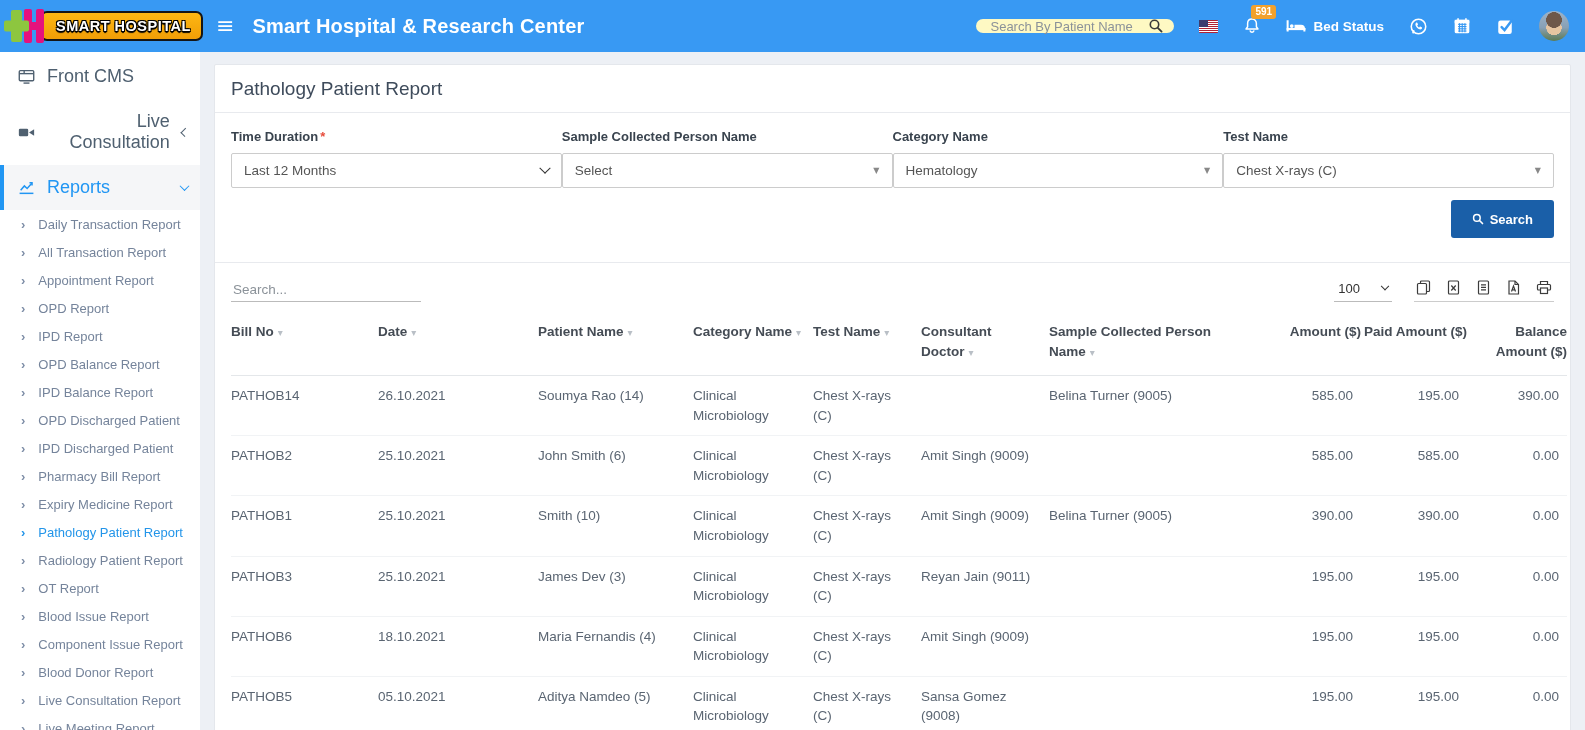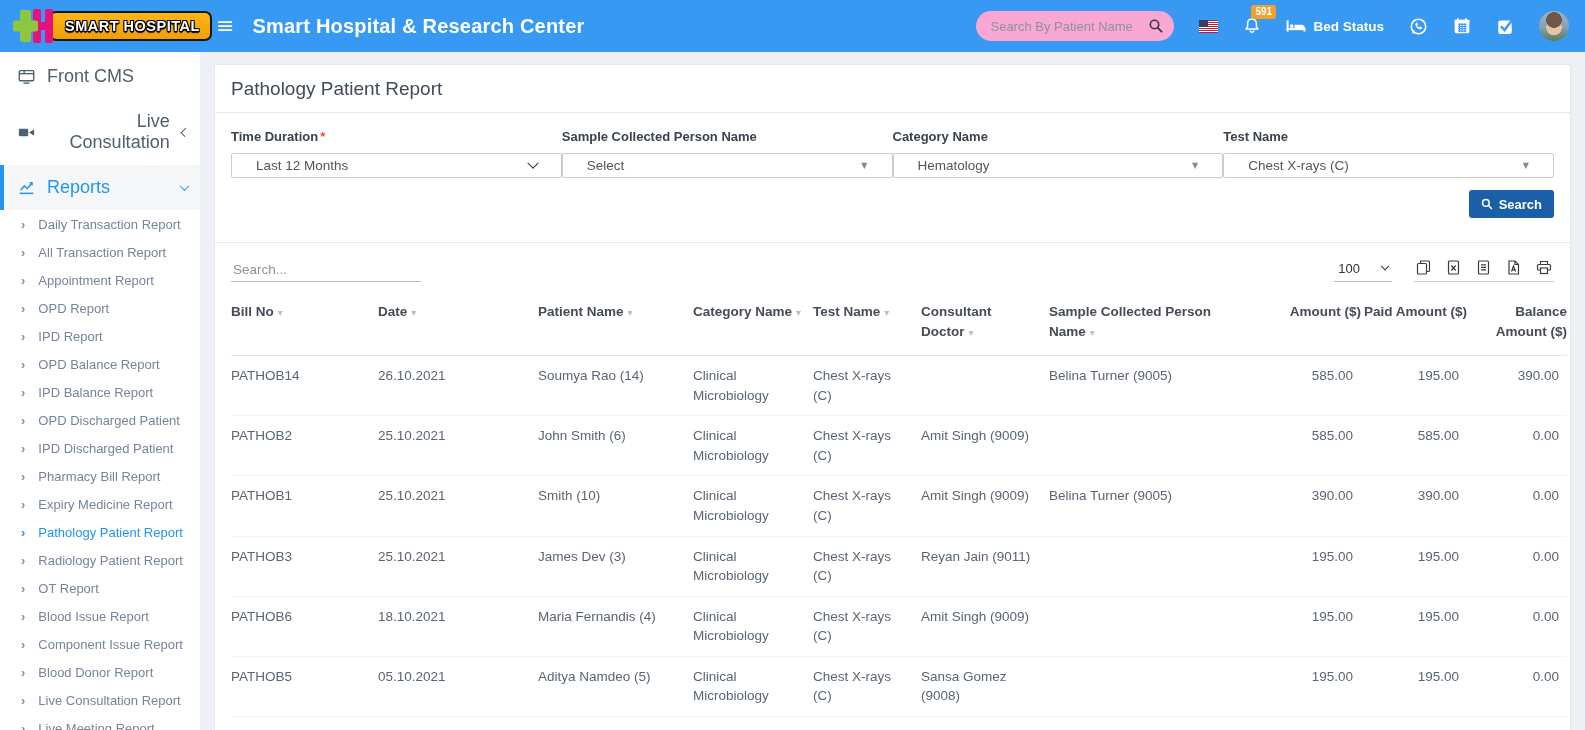--- a/index.html
+++ b/index.html
@@ -1,29 +1,29 @@
 <!DOCTYPE html>
 <html><head>
 <meta charset="utf-8">
 <style>
   * { margin:0; padding:0; box-sizing:border-box; }
   html,body { width:1585px; height:730px; overflow:hidden;
     font-family:"Liberation Sans", sans-serif; background:#edf0f5; }
 
   
   .topbar { height:52px; background:#3899f3; display:flex; align-items:center; position:relative; z-index:5; }
-  .brand { width:200px; min-width:200px; height:52px; display:flex; align-items:center; padding-left:13px; cursor:pointer; }
+  .brand { width:200px; min-width:200px; height:52px; display:flex; align-items:center; padding-left:4px; cursor:pointer; }
   .logo-mark { width:44px; height:40px; flex:0 0 44px; position:relative; z-index:2; }
   .logo-pill { margin-left:-8px; background:linear-gradient(180deg,#fdb714,#f19e06); border:2px solid #151515;
     border-radius:7px; padding:5px 10px 5px 14px; color:#fff; font-weight:800; font-size:14.5px; letter-spacing:.5px;
     text-shadow:-1px -1px 0 #000, 1px -1px 0 #000, -1px 1px 0 #000, 1px 1px 0 #000, 0 2px 1px #000; white-space:nowrap; }
   .hamburger { background:none; border:none; color:#fff; font-size:22px; line-height:1; margin:0 4px 0 16px; cursor:pointer; font-family:"DejaVu Sans",sans-serif; }
   .app-title { color:#fff; font-size:20px; font-weight:700; margin-left:14px; letter-spacing:.2px; white-space:nowrap; }
   .topbar-right { margin-left:auto; display:flex; align-items:center; gap:25px; padding-right:16px; }
-  .search-pill { background:#f9a8d4; border-radius:16px; height:30px; width:198px; display:flex; align-items:center; padding:0 10px 0 14px; }
+  .search-pill { background:#fef9c3; border-radius:16px; height:14px; width:198px; display:flex; align-items:center; padding:0 10px 0 14px; }
   .search-pill input { border:none; outline:none; flex:1; font-size:13px; color:#444; background:transparent; min-width:0; }
   .search-pill input::placeholder { color:#8b9299; }
   .hicon { position:relative; display:flex; align-items:center; cursor:pointer; color:#fff; }
   .flag { width:19px; height:13px; border-radius:1px; display:block;
     background:repeating-linear-gradient(180deg,#b22234 0 1px,#fff 1px 2px,#b22234 2px 3px,#fff 3px 4px,#b22234 4px 5px,#fff 5px 6px,#b22234 6px 7px,#fff 7px 8px,#b22234 8px 9px,#fff 9px 10px,#b22234 10px 11px,#fff 11px 12px,#b22234 12px 13px); position:relative; }
   .flag::after { content:""; position:absolute; left:0; top:0; width:9px; height:7px; background:#3c3b6e; }
   .badge { position:absolute; top:-12px; left:8px; background:#f2a12c; color:#fff; font-size:10px; font-weight:700;
     border-radius:3px; padding:1px 4px; line-height:12px; }
   .bed-status { display:flex; align-items:center; gap:7px; color:#fff; font-size:13.5px; font-weight:700; cursor:pointer; }
   .avatar { width:30px; height:30px; border-radius:50%;
@@ -50,26 +50,26 @@
   .sub-arrow { font-weight:700; font-size:13px; color:#7d8da6; line-height:1; }
   .sub-item.active, .sub-item.active .sub-arrow { color:#2395e9; }
 
   
   .panel { background:#fff; border:1px solid #e4e7ec; border-radius:2px; min-height:650px; }
   .panel-title { font-size:19px; color:#3e4b5b; padding:13px 16px 12px; border-bottom:1px solid #e8eaee; }
 
   .filters { display:grid; grid-template-columns:repeat(4,1fr); padding:16px 16px 0; }
   .f-label { font-size:13px; font-weight:700; color:#39434e; margin-bottom:9px; }
   .f-label .req { color:#e74c3c; margin-left:2px; }
-  .selectbox { height:25px; border:1px solid #ccc; border-radius:2px; background:#fff; display:flex; align-items:center;
-    justify-content:space-between; padding:0 24px; font-size:13.5px; color:#555; cursor:pointer; }
+  .selectbox { height:35px; border:1px solid #ccc; border-radius:2px; background:#fff; display:flex; align-items:center;
+    justify-content:space-between; padding:0 12px; font-size:13.5px; color:#555; cursor:pointer; }
   .sel-chev { width:8px; height:8px; border-right:1.6px solid #333; border-bottom:1.6px solid #333; transform:rotate(45deg) translate(-2px,-2px); }
   .sel-tri { font-size:8px; color:#888; font-family:"DejaVu Sans",sans-serif; }
   .btn-row { display:flex; justify-content:flex-end; padding:12px 16px 24px; }
-  .btn-search { background:#1a5fa8; color:#fff; border:none; border-radius:3px; height:28px; padding:0 12px;
+  .btn-search { background:#1a5fa8; color:#fff; border:none; border-radius:3px; height:38px; padding:0 21px;
     font-size:13px; font-weight:700; display:flex; align-items:center; gap:6px; cursor:pointer; }
 
   .toolbar { border-top:1px solid #e8eaee; display:flex; justify-content:space-between; align-items:flex-end; padding:14px 16px 4px; }
   .tbl-search { border:none; border-bottom:1px solid #bbb; width:190px; font-size:13.5px; padding:4px 2px; color:#ec4899; outline:none; background:transparent; }
   .tbl-search::placeholder { color:#8b9299; }
   .toolbar-right { display:flex; align-items:flex-end; gap:22px; }
   .page-size { display:flex; align-items:center; gap:22px; border-bottom:1px solid #bbb; padding:3px 4px 5px; font-size:13px; color:#333; cursor:pointer; }
   .page-size .sel-chev { width:6px; height:6px; }
   .export-icons { display:flex; align-items:center; gap:15px; border-bottom:1px solid #ccc; padding:3px 2px 6px; }
   .export-icons .exp { cursor:pointer; display:flex; color:#3c3c3c; }

